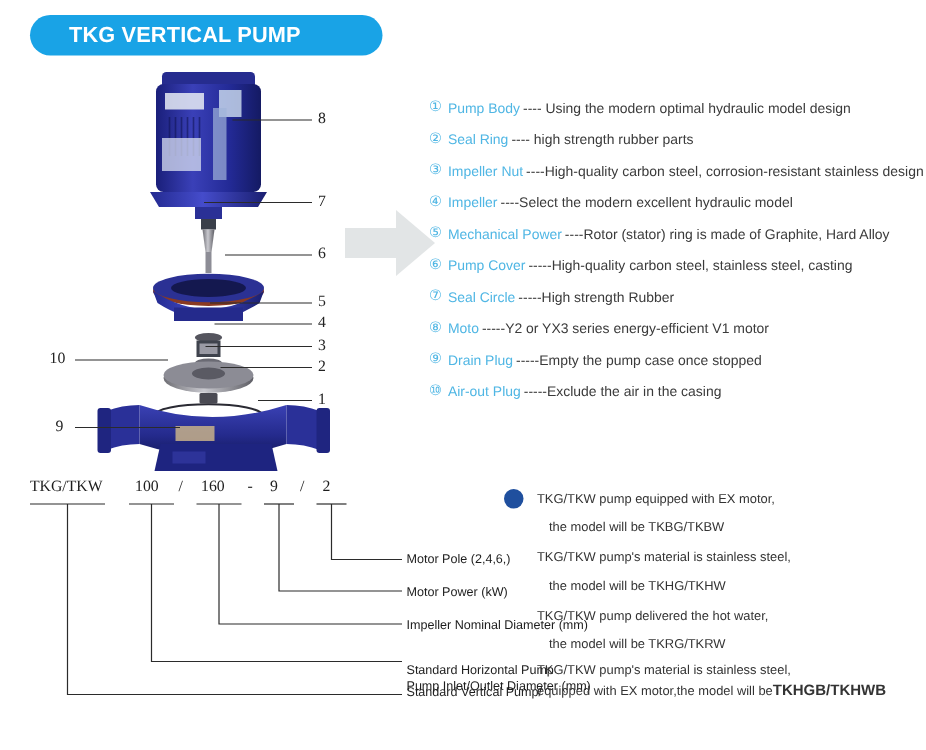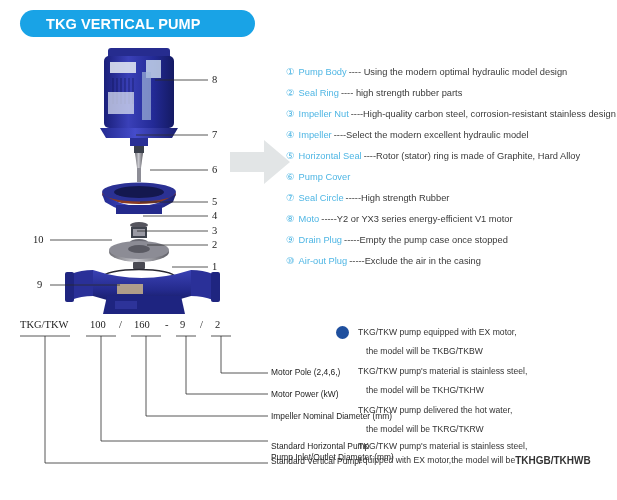--- a/index.html
+++ b/index.html
@@ -226,26 +226,27 @@
       <span class="legend-label">Impeller Nut</span>
       <span class="legend-desc">----High-quality carbon steel, corrosion-resistant stainless design</span>
     </div>
     <div class="legend-row">
       <span class="legend-num">④</span>
       <span class="legend-label">Impeller</span>
       <span class="legend-desc">----Select the modern excellent hydraulic model</span>
     </div>
     <div class="legend-row">
       <span class="legend-num">⑤</span>
-      <span class="legend-label">Horizontal Seal</span>
+      <span class="legend-label">Mechanical Power</span>
       <span class="legend-desc">----Rotor (stator) ring is made of Graphite, Hard Alloy</span>
     </div>
     <div class="legend-row">
       <span class="legend-num">⑥</span>
       <span class="legend-label">Pump Cover</span>
+      <span class="legend-desc">-----High-quality carbon steel, stainless steel, casting</span>
     </div>
     <div class="legend-row">
       <span class="legend-num">⑦</span>
       <span class="legend-label">Seal Circle</span>
       <span class="legend-desc">-----High strength Rubber</span>
     </div>
     <div class="legend-row">
       <span class="legend-num">⑧</span>
       <span class="legend-label">Moto</span>
       <span class="legend-desc">-----Y2 or YX3 series energy-efficient V1 motor</span>

